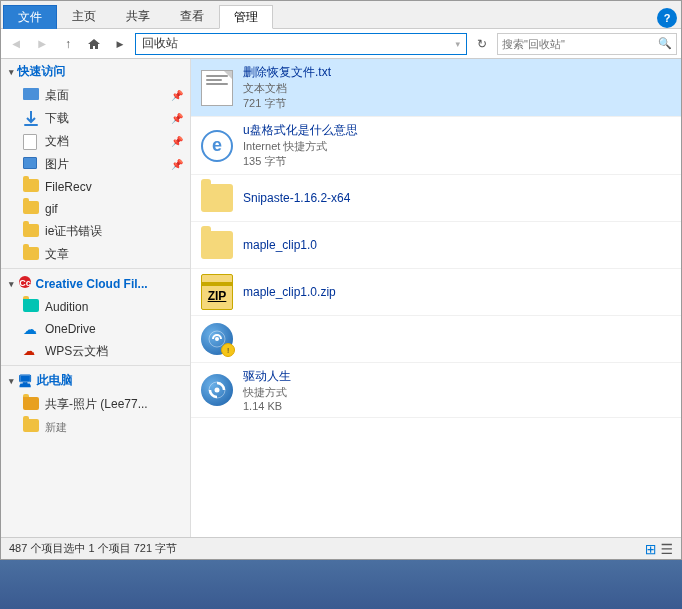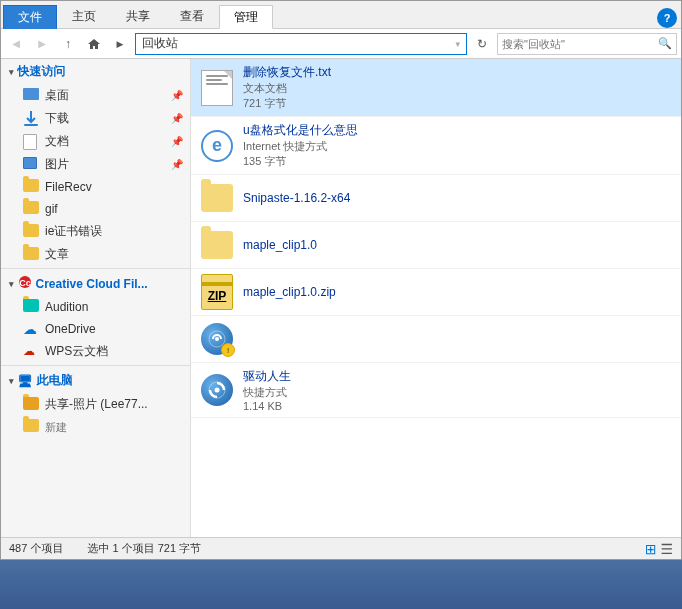--- a/index.html
+++ b/index.html
@@ -298,21 +298,21 @@
     
     .status-bar {
       height: 22px;
       background: #f0f0f0;
       border-top: 1px solid #ccc;
       display: flex;
       align-items: center;
       padding: 0 8px;
       font-size: 11px;
       color: #333;
-      gap: 24px;
+      gap: 0;
     }
     .status-bar-right {
       margin-left: auto;
       display: flex;
       gap: 4px;
     }
 
     
     .txt-icon {
       width: 32px;

